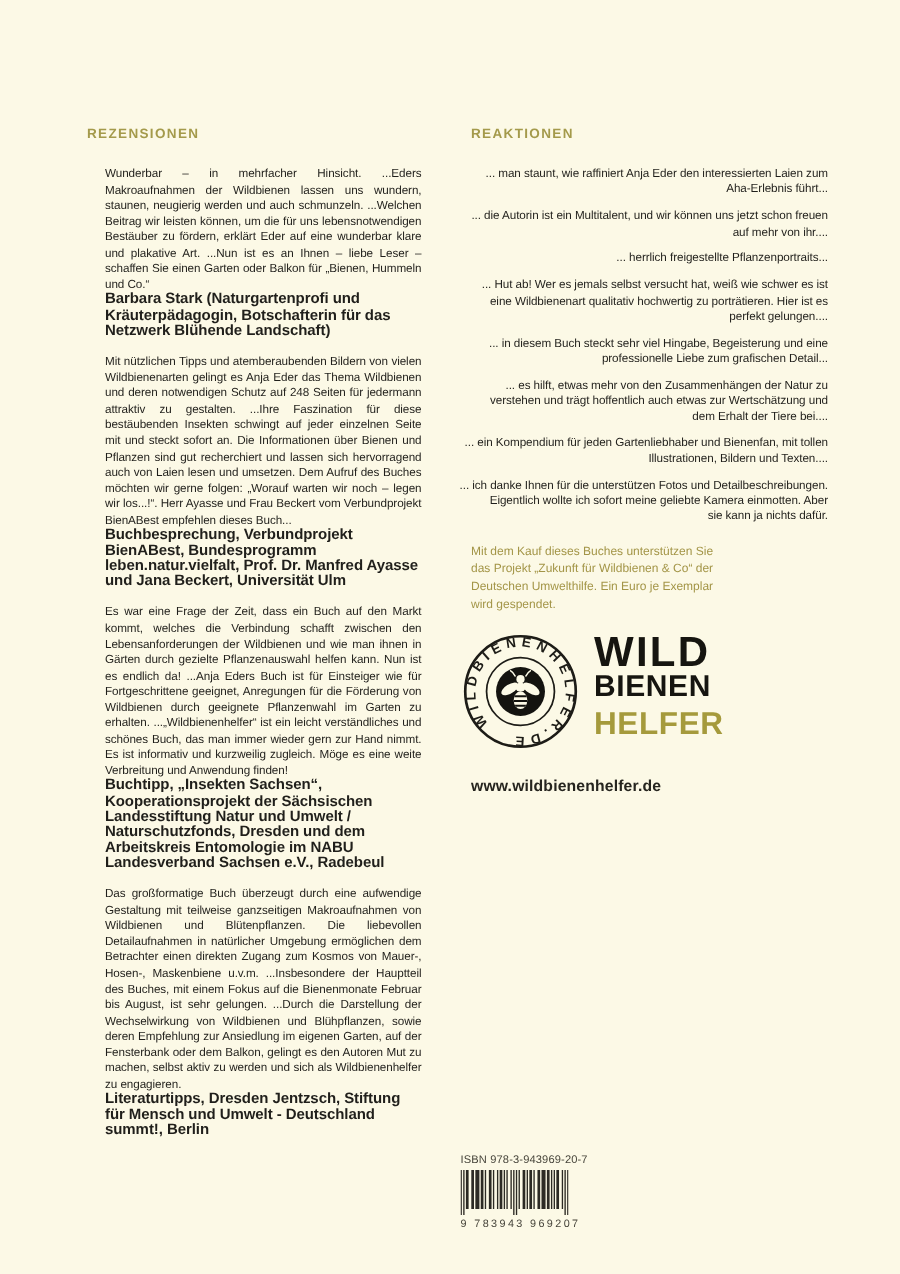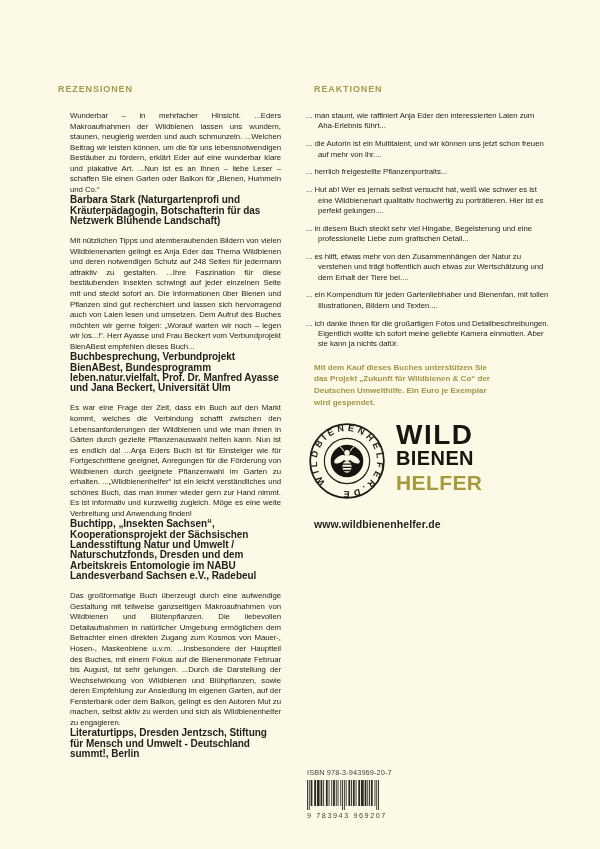--- a/index.html
+++ b/index.html
@@ -26,24 +26,25 @@
   }
   .rattr{
     margin:0;font-weight:bold;
     font-size:10px;line-height:10.3px;letter-spacing:-0.05px;
   }
   ul.reactions{list-style:none;margin:0;padding:0;}
   ul.reactions li{
     font-size:7.8px;line-height:10.35px;letter-spacing:-0.05px;
     padding-left:12px;text-indent:-12px;
     margin:0 0 7.5px 0;
+    text-align:right;
   }
   .donation{
     margin:12px 0 0 8px;
-    color:#a39547;font-weight:bold;
+    color:#a39547;font-weight:normal;
     font-size:8px;line-height:11.7px;
     white-space:pre-line;
   }
   .logo-row{display:flex;align-items:flex-start;gap:9px;margin:12px 0 0 1px;}
   .badge{width:80px;height:80px;display:block;}
   .wordmark{padding-top:2px;line-height:1;}
   .wm1{font-size:28px;font-weight:bold;letter-spacing:1.5px;line-height:24px;color:#161510;}
   .wm2{font-size:20px;font-weight:bold;letter-spacing:0.4px;line-height:23px;color:#161510;}
   .wm3{font-size:21px;font-weight:bold;letter-spacing:0.4px;line-height:25px;color:#a59a3c;}
   .website{
@@ -84,21 +85,21 @@
 <section class="col col-right">
   <h2 class="heading">REAKTIONEN</h2>
   <ul class="reactions" id="reactions">
       <li>... man staunt, wie raffiniert Anja Eder den interessierten Laien zum Aha-Erlebnis führt...</li>
       <li>... die Autorin ist ein Multitalent, und wir können uns jetzt schon freuen auf mehr von ihr....</li>
       <li>... herrlich freigestellte Pflanzenportraits...</li>
       <li>... Hut ab! Wer es jemals selbst versucht hat, weiß wie schwer es ist eine Wildbienenart qualitativ hochwertig zu porträtieren. Hier ist es perfekt gelungen....</li>
       <li>... in diesem Buch steckt sehr viel Hingabe, Begeisterung und eine professionelle Liebe zum grafischen Detail...</li>
       <li>... es hilft, etwas mehr von den Zusammenhängen der Natur zu verstehen und trägt hoffentlich auch etwas zur Wertschätzung und dem Erhalt der Tiere bei....</li>
       <li>... ein Kompendium für jeden Gartenliebhaber und Bienenfan, mit tollen Illustrationen, Bildern und Texten....</li>
-      <li>... ich danke Ihnen für die großartigen Fotos und Detailbeschreibungen. Eigentlich wollte ich sofort meine geliebte Kamera einmotten. Aber sie kann ja nichts dafür.</li>
+      <li>... ich danke Ihnen für die unterstützen Fotos und Detailbeschreibungen. Eigentlich wollte ich sofort meine geliebte Kamera einmotten. Aber sie kann ja nichts dafür.</li>
     </ul>
 
   <p class="donation">Mit dem Kauf dieses Buches unterstützen Sie
 das Projekt „Zukunft für Wildbienen &amp; Co“ der
 Deutschen Umwelthilfe. Ein Euro je Exemplar
 wird gespendet.</p>
 
   <div class="logo-row">
     <svg class="badge" viewBox="0 0 76 76" aria-hidden="true">
       <defs>

